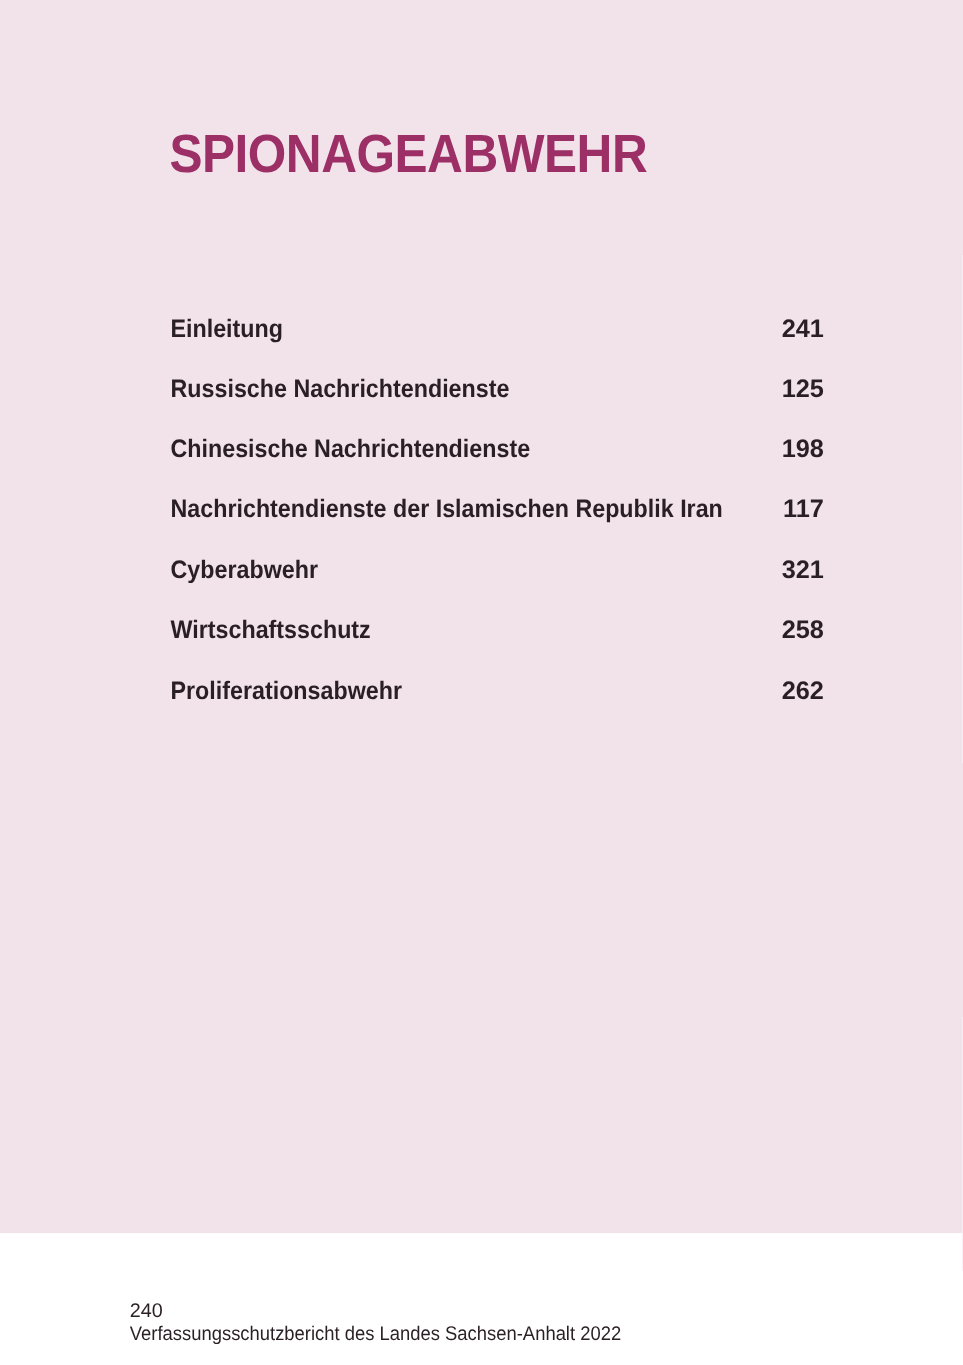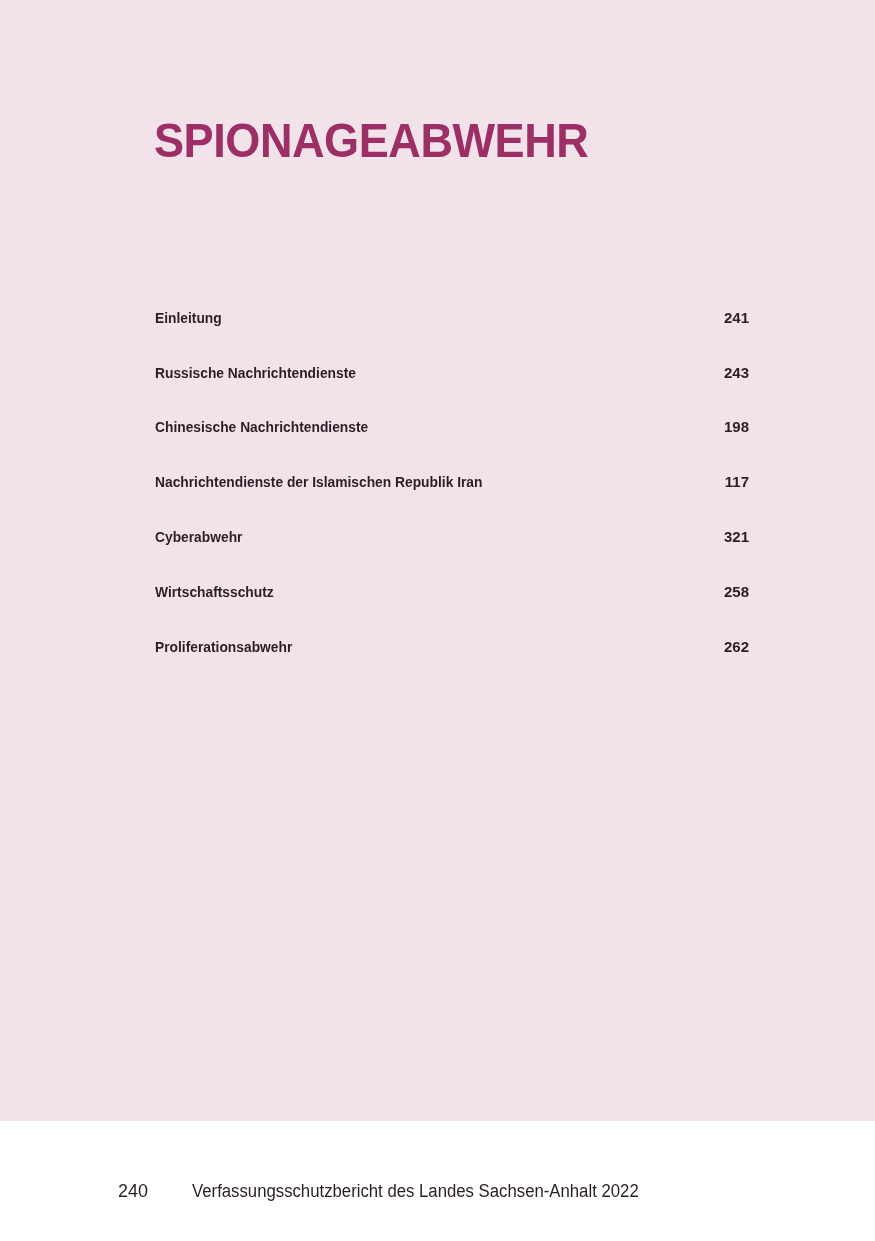--- a/index.html
+++ b/index.html
@@ -14,47 +14,47 @@
     background: #f2e3eb;
   }
   .title {
     position: absolute; left: 154px; top: 112px;
     font-size: 49px; font-weight: bold; color: #9c2f66;
     letter-spacing: -0.5px; line-height: 56px; margin: 0;
     transform: scaleX(0.92); transform-origin: left center;
   }
   .toc { position: absolute; left: 155px; top: 271px; width: 594px; margin: 0; padding: 0; list-style: none; }
   .toc-row {
-    display: flex; justify-content: space-between; align-items: flex-end;
-    height: 54.8px; font-size: 15px; font-weight: bold; color: #2a1f24;
+    display: flex; justify-content: space-between; align-items: center;
+    height: 54.8px; font-size: 23px; font-weight: bold; color: #2a1f24;
   }
   .toc-label { transform: scaleX(0.92); transform-origin: left center; white-space: nowrap; }
   .toc-page { text-align: right; }
   .footer {
     position: absolute; left: 118px; top: 1181px; font-size: 18px; color: #2a1f24;
-    display: flex; white-space: nowrap;
+    display: flex; white-space: nowrap; flex-direction: column;
   }
   .footer-page { width: 74px; }
   .footer-text { transform: scaleX(0.93); transform-origin: left center; }
 </style>
 </head>
 <body>
 
 <div class="band"></div>
 
 <h1 class="title">SPIONAGEABWEHR</h1>
 
 <ul class="toc">
   <li class="toc-row">
     <span class="toc-label">Einleitung</span>
     <span class="toc-page">241</span>
   </li>
   <li class="toc-row">
     <span class="toc-label">Russische Nachrichtendienste</span>
-    <span class="toc-page">243</span>
+    <span class="toc-page">125</span>
   </li>
   <li class="toc-row">
     <span class="toc-label">Chinesische Nachrichtendienste</span>
     <span class="toc-page">198</span>
   </li>
   <li class="toc-row">
     <span class="toc-label">Nachrichtendienste der Islamischen Republik Iran</span>
     <span class="toc-page">117</span>
   </li>
   <li class="toc-row">

